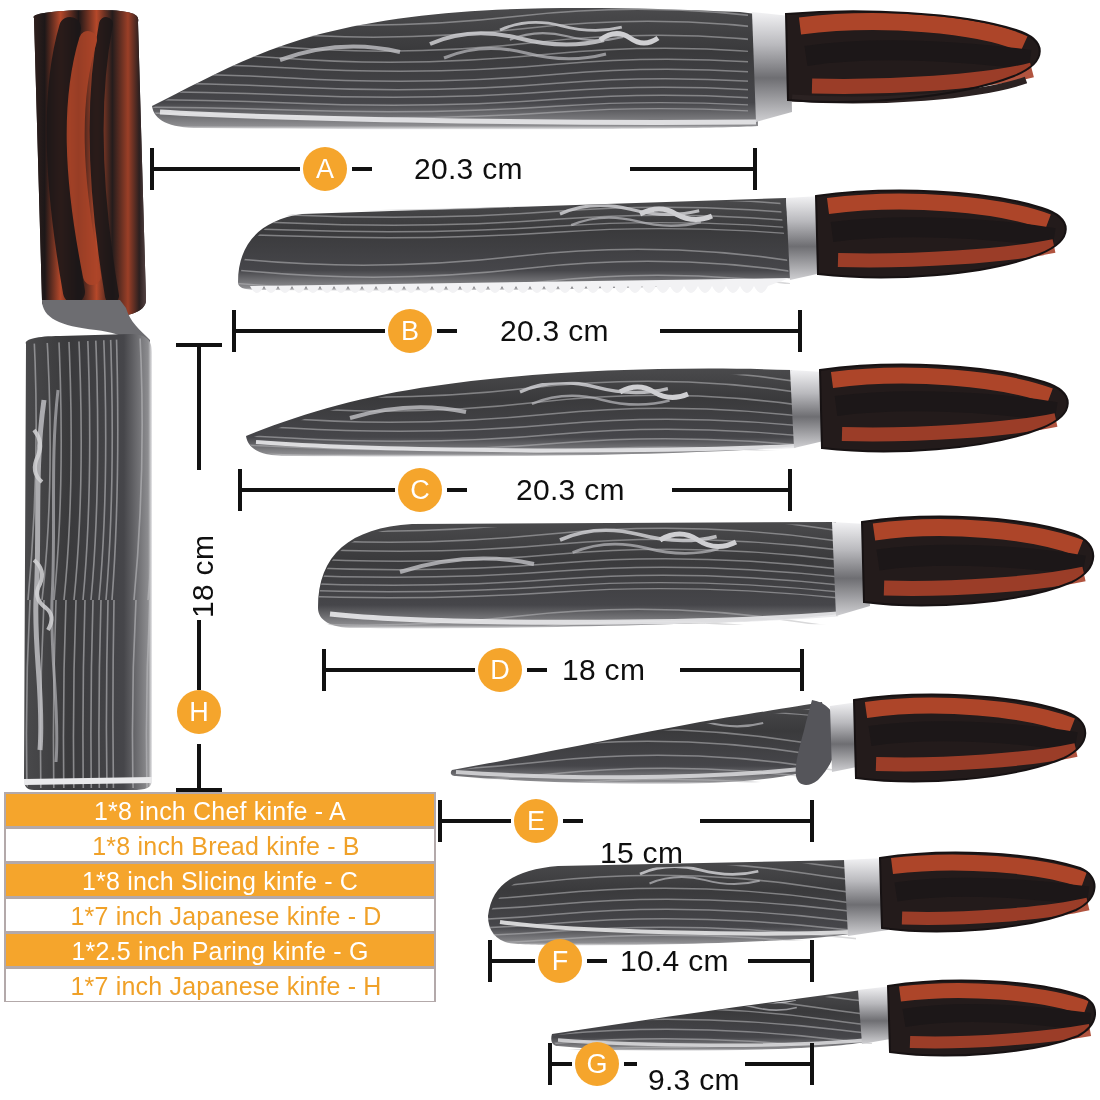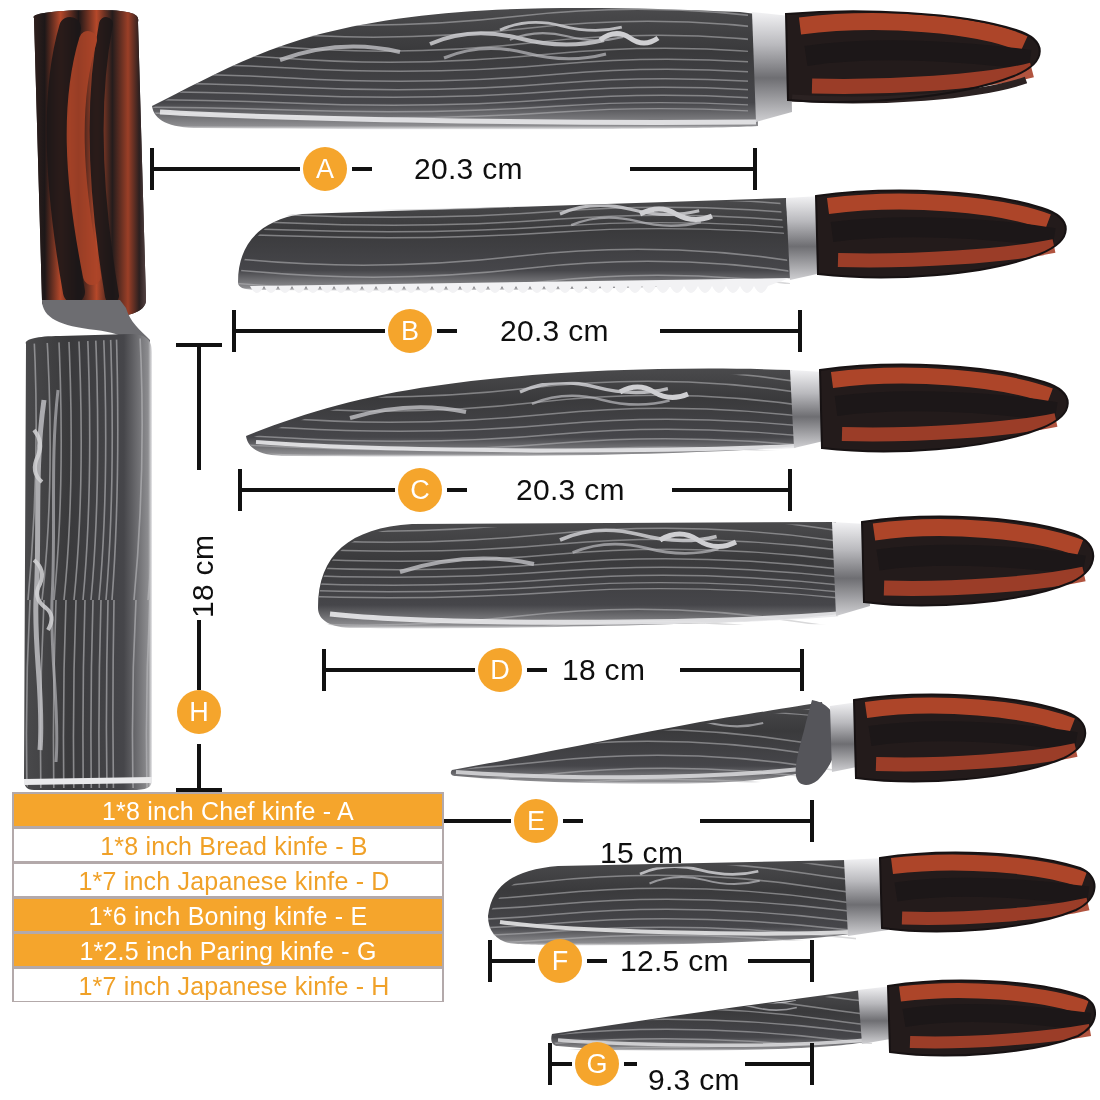--- a/index.html
+++ b/index.html
@@ -40,21 +40,21 @@
     line-height:44px;
     text-align:center;
     font-family:"Liberation Sans","DejaVu Sans",sans-serif;
     font-weight:400;
     user-select:none;
   }
 
   
   #legend{
     position:absolute;
-    left:12px;
+    left:4px;
     top:792px;
     width:432px;
   }
   .legend-row{
     height:35px;
     line-height:35px;
     box-sizing:border-box;
     border:2px solid #b3a9aa;
     border-bottom-width:1px;
     text-align:center;
@@ -423,35 +423,35 @@
       <line x1="199" y1="744" x2="199" y2="790"></line>
       <line x1="176" y1="790" x2="222" y2="790"></line>
     </g>
   </svg>
 
   <div class="dim-label" style="left:414px;top:152px;">20.3 cm</div>
   <div class="dim-label" style="left:500px;top:314px;">20.3 cm</div>
   <div class="dim-label" style="left:516px;top:473px;">20.3 cm</div>
   <div class="dim-label" style="left:562px;top:653px;">18 cm</div>
   <div class="dim-label" style="left:600px;top:836px;">15 cm</div>
-  <div class="dim-label" style="left:620px;top:944px;">12.5 cm</div>
+  <div class="dim-label" style="left:620px;top:944px;">10.4 cm</div>
   <div class="dim-label" style="left:648px;top:1063px;">9.3 cm</div>
   <div class="dim-label vert" style="left:186px;top:618px;">18 cm</div>
 
   <div class="badge" style="left:303px;top:147px;">A</div>
   <div class="badge" style="left:388px;top:309px;">B</div>
   <div class="badge" style="left:398px;top:468px;">C</div>
   <div class="badge" style="left:478px;top:648px;">D</div>
   <div class="badge" style="left:514px;top:799px;">E</div>
   <div class="badge" style="left:538px;top:939px;">F</div>
   <div class="badge" style="left:575px;top:1042px;">G</div>
   <div class="badge" style="left:177px;top:690px;">H</div>
 
   <div id="legend">
     <div class="legend-row odd">1*8 inch Chef kinfe - A</div>
     <div class="legend-row even">1*8 inch Bread kinfe - B</div>
+    <div class="legend-row odd">1*8 inch Slicing kinfe - C</div>
     <div class="legend-row even">1*7 inch Japanese kinfe - D</div>
-    <div class="legend-row odd">1*6 inch Boning kinfe - E</div>
     <div class="legend-row odd">1*2.5 inch Paring kinfe - G</div>
     <div class="legend-row even">1*7 inch Japanese kinfe - H</div>
   </div>
 
 </div>
 
 </body></html>

